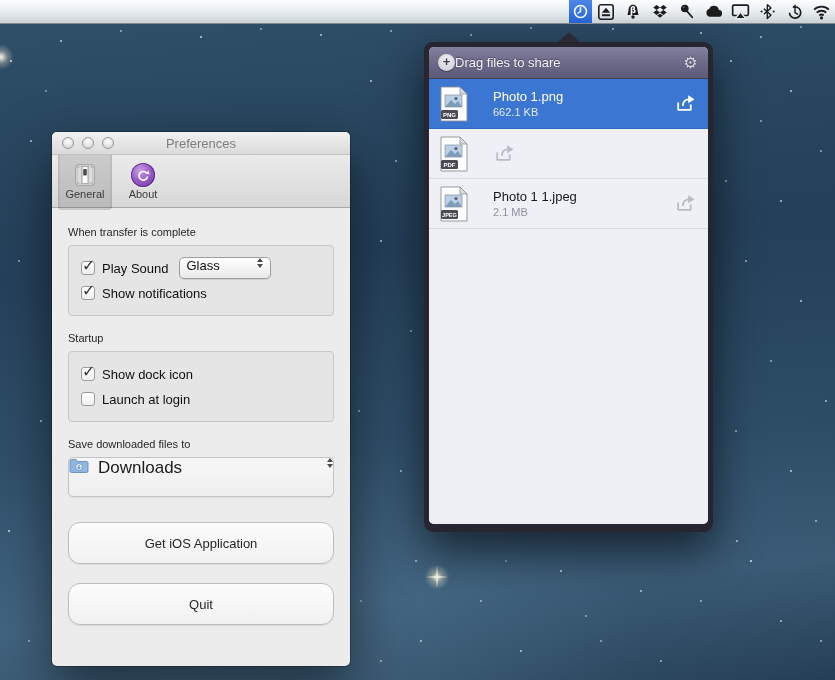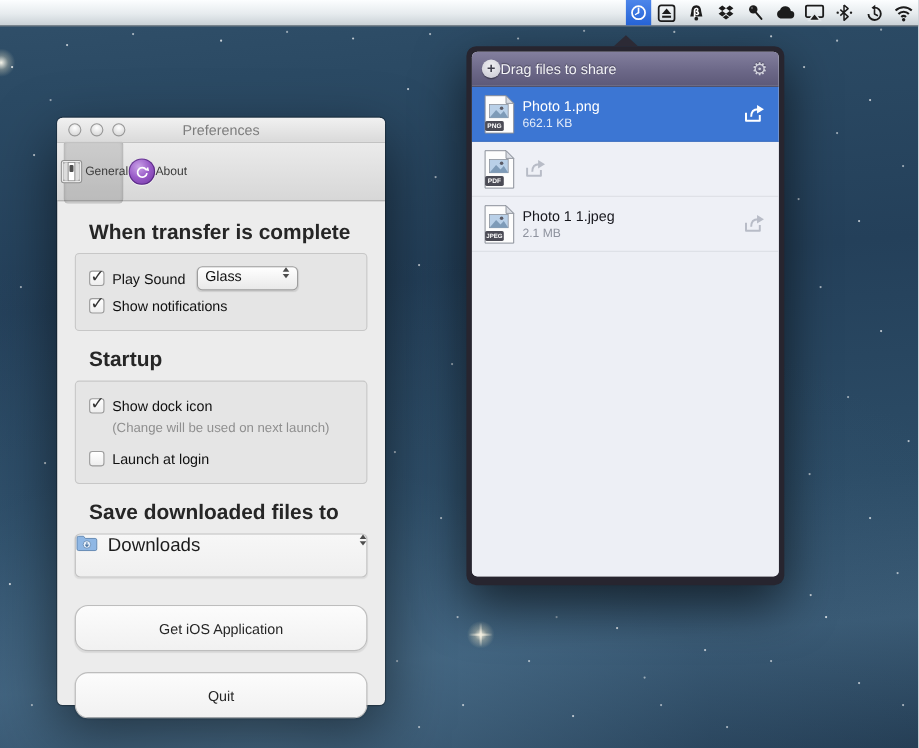--- a/index.html
+++ b/index.html
@@ -42,40 +42,40 @@
 
   
   .menubar{position:absolute;top:0;left:0;right:0;height:23px;
     background:linear-gradient(#fcfeff 0%,#e6ebee 55%,#c9d1d6 100%);
     border-bottom:1px solid #83898e;display:flex;justify-content:flex-end;align-items:stretch;z-index:5;}
   .menu-icon{width:27px;display:flex;align-items:center;justify-content:center;color:#1c1c1c;}
   .menu-icon svg{display:block;}
   .menu-icon.app-active{width:23px;background:linear-gradient(#4d86ea,#2563d6);color:#fff;}
 
   
-  .prefs{position:absolute;left:52px;top:107px;width:298px;height:534px;background:#ececec;
+  .prefs{position:absolute;left:52px;top:132px;width:298px;height:534px;background:#ececec;
     border-radius:5px;box-shadow:0 22px 55px rgba(0,0,0,.55),0 0 0 1px rgba(0,0,0,.25);z-index:3;}
   .titlebar{height:22px;border-radius:5px 5px 0 0;background:linear-gradient(#f1f1f1,#dadada);
     border-bottom:1px solid #c2c2c2;position:relative;display:flex;align-items:center;justify-content:center;}
   .win-title{font-size:13px;color:#7d7d7d;}
   .lights{position:absolute;left:10px;top:5px;display:flex;gap:8px;}
   .light{width:12px;height:12px;border-radius:50%;box-sizing:border-box;border:1px solid #979797;
     background:radial-gradient(circle at 50% 32%,#ffffff,#cfcfcf);}
   .toolbar{height:52px;background:linear-gradient(#ebebeb,#d7d7d7);border-bottom:1px solid #a8a8a8;
     display:flex;align-items:center;padding:0 6px;gap:4px;}
-  .tool-item{width:54px;height:58px;display:flex;flex-direction:row;align-items:center;justify-content:center;
+  .tool-item{width:54px;height:58px;display:flex;flex-direction:column;align-items:center;justify-content:center;
     border-radius:4px;font-size:11px;color:#3c3c3c;}
   .tool-item.selected{background:rgba(0,0,0,.13);box-shadow:inset 0 1px 3px rgba(0,0,0,.22);}
   .tool-icon{width:26px;height:26px;display:flex;align-items:center;justify-content:center;}
   .about-circle{width:24px;height:24px;border-radius:50%;
     background:radial-gradient(circle at 38% 32%,#c9a2e6 0%,#9a5cc9 45%,#6e34a0 100%);
     box-shadow:inset 0 0 0 1px rgba(60,20,100,.6),0 1px 1px rgba(255,255,255,.6);
     display:flex;align-items:center;justify-content:center;}
   .prefs-content{padding:2px 16px 0;}
-  .section-label{font-size:19px;color:#262626;margin:16px 13px 7px;font-weight:bold;}
+  .section-label{font-size:11px;color:#262626;margin:16px 0 7px;}
   .groupbox{background:#e5e5e5;border:1px solid #c7c7c7;border-radius:4px;padding:11px 12px;box-sizing:border-box;}
   .checkrow{display:flex;align-items:center;font-size:13px;color:#101010;min-height:22px;}
   .checkrow + .checkrow{margin-top:3px;}
   .checkbox{width:14px;height:14px;box-sizing:border-box;border:1px solid #9c9c9c;border-radius:3px;
     background:linear-gradient(#ffffff,#eeeeee);position:relative;margin-right:7px;flex:none;
     box-shadow:inset 0 1px 1px rgba(255,255,255,.9);}
   .checkbox .mark{position:absolute;left:0px;top:-6px;font-size:16px;font-weight:bold;color:#333;}
   .popup{margin-left:10px;width:92px;height:22px;box-sizing:border-box;border:1px solid #9e9e9e;border-radius:5px;
     background:linear-gradient(#ffffff,#e9e9e9);display:flex;align-items:flex-start;justify-content:space-between;
     padding:0 7px;font-size:13px;color:#111;box-shadow:0 1px 1px rgba(0,0,0,.1);}
@@ -102,21 +102,21 @@
     border-left:11px solid transparent;border-right:11px solid transparent;border-bottom:10px solid #2c2a35;}
   .pop-inner{height:100%;border-radius:5px;overflow:hidden;display:flex;flex-direction:column;background:#edeff5;}
   .pop-header{height:31px;flex:none;background:linear-gradient(#837f9e 0%,#6c6888 55%,#5d5978 100%);
     border-bottom:1px solid #413e52;display:flex;align-items:center;padding:0 9px;}
   .pop-title{flex:1;text-align:left;color:#f3f3f7;font-size:13px;text-shadow:0 -1px 1px rgba(0,0,0,.4);}
   .plus-btn{width:17px;height:17px;flex:none;border-radius:50%;
     background:radial-gradient(circle at 50% 35%,#f0f0f3,#c6c6d0);
     color:#3f3f4c;font-size:13px;font-weight:bold;line-height:15px;text-align:center;
     box-shadow:0 1px 1px rgba(0,0,0,.35);}
   .gear-btn{width:17px;flex:none;color:#d3d3de;font-size:16px;text-align:center;text-shadow:0 -1px 1px rgba(0,0,0,.3);}
-  .file-row{height:50px;box-sizing:border-box;flex:none;display:flex;align-items:center;gap:5px;
+  .file-row{height:50px;box-sizing:border-box;flex:none;display:flex;align-items:center;gap:23px;
     padding:0 11px 0 9px;background:#eef0f6;border-bottom:1px solid #dbdde5;}
   .file-row.selected{background:#3c76d3;border-bottom-color:#3568bd;}
   .file-icon{flex:none;display:flex;}
   .file-meta{flex:1;min-width:0;}
   .file-name{font-size:13px;color:#17171d;white-space:nowrap;overflow:hidden;}
   .file-size{font-size:11px;color:#8d919d;margin-top:2px;}
   .file-row.selected .file-name{color:#ffffff;}
   .file-row.selected .file-size{color:rgba(255,255,255,.85);}
   .share-btn{flex:none;width:23px;height:19px;display:flex;}
   .pop-body{flex:1;background:#edeff5;}
@@ -264,21 +264,20 @@
     </div>
 
     <div class="section-label">Startup</div>
     <div class="groupbox">
       <div class="checkrow">
         <span class="checkbox">
           <span class="mark">✓</span>
         </span>
         <span>Show dock icon</span>
       </div>
-      <div class="dock-note">(Change will be used on next launch)</div>
       <div class="checkrow">
         <span class="checkbox"></span>
         <span>Launch at login</span>
       </div>
     </div>
 
     <div class="section-label">Save downloaded files to</div>
     <div class="bigpopup">
       <span class="folder">
         <svg width="20" height="16" viewBox="0 0 20 16">

